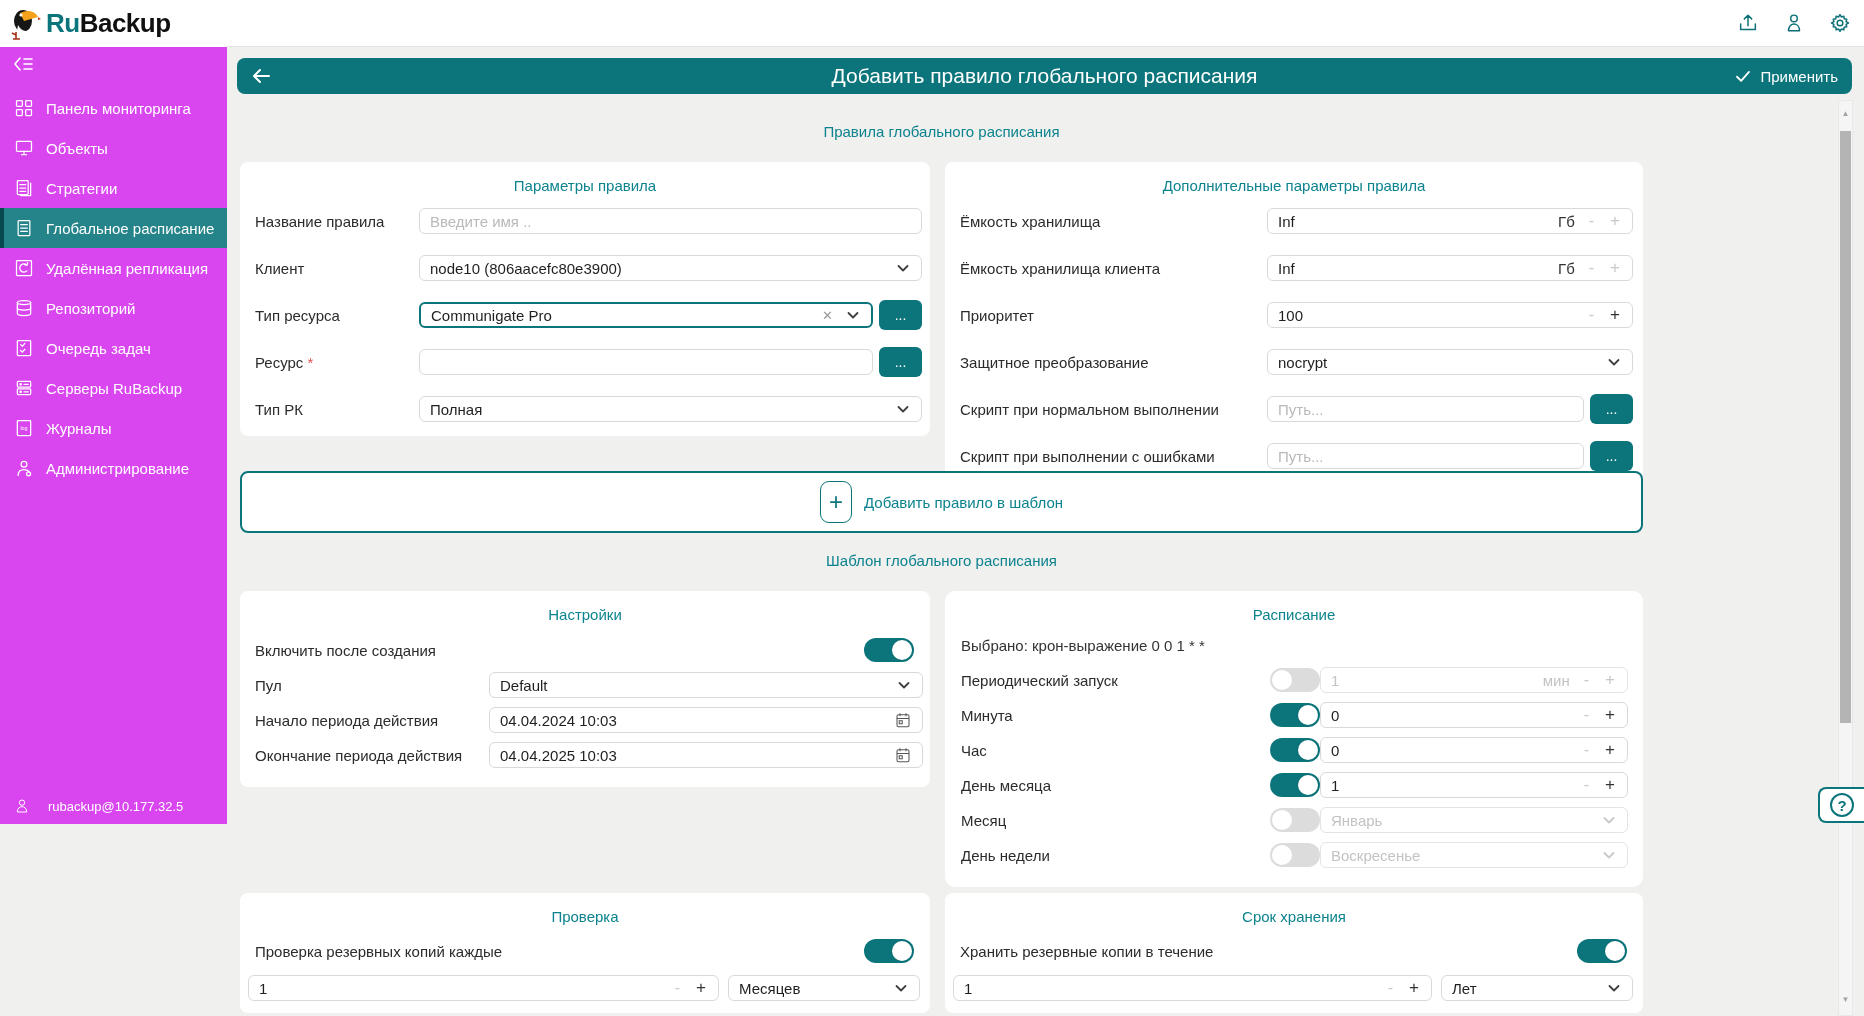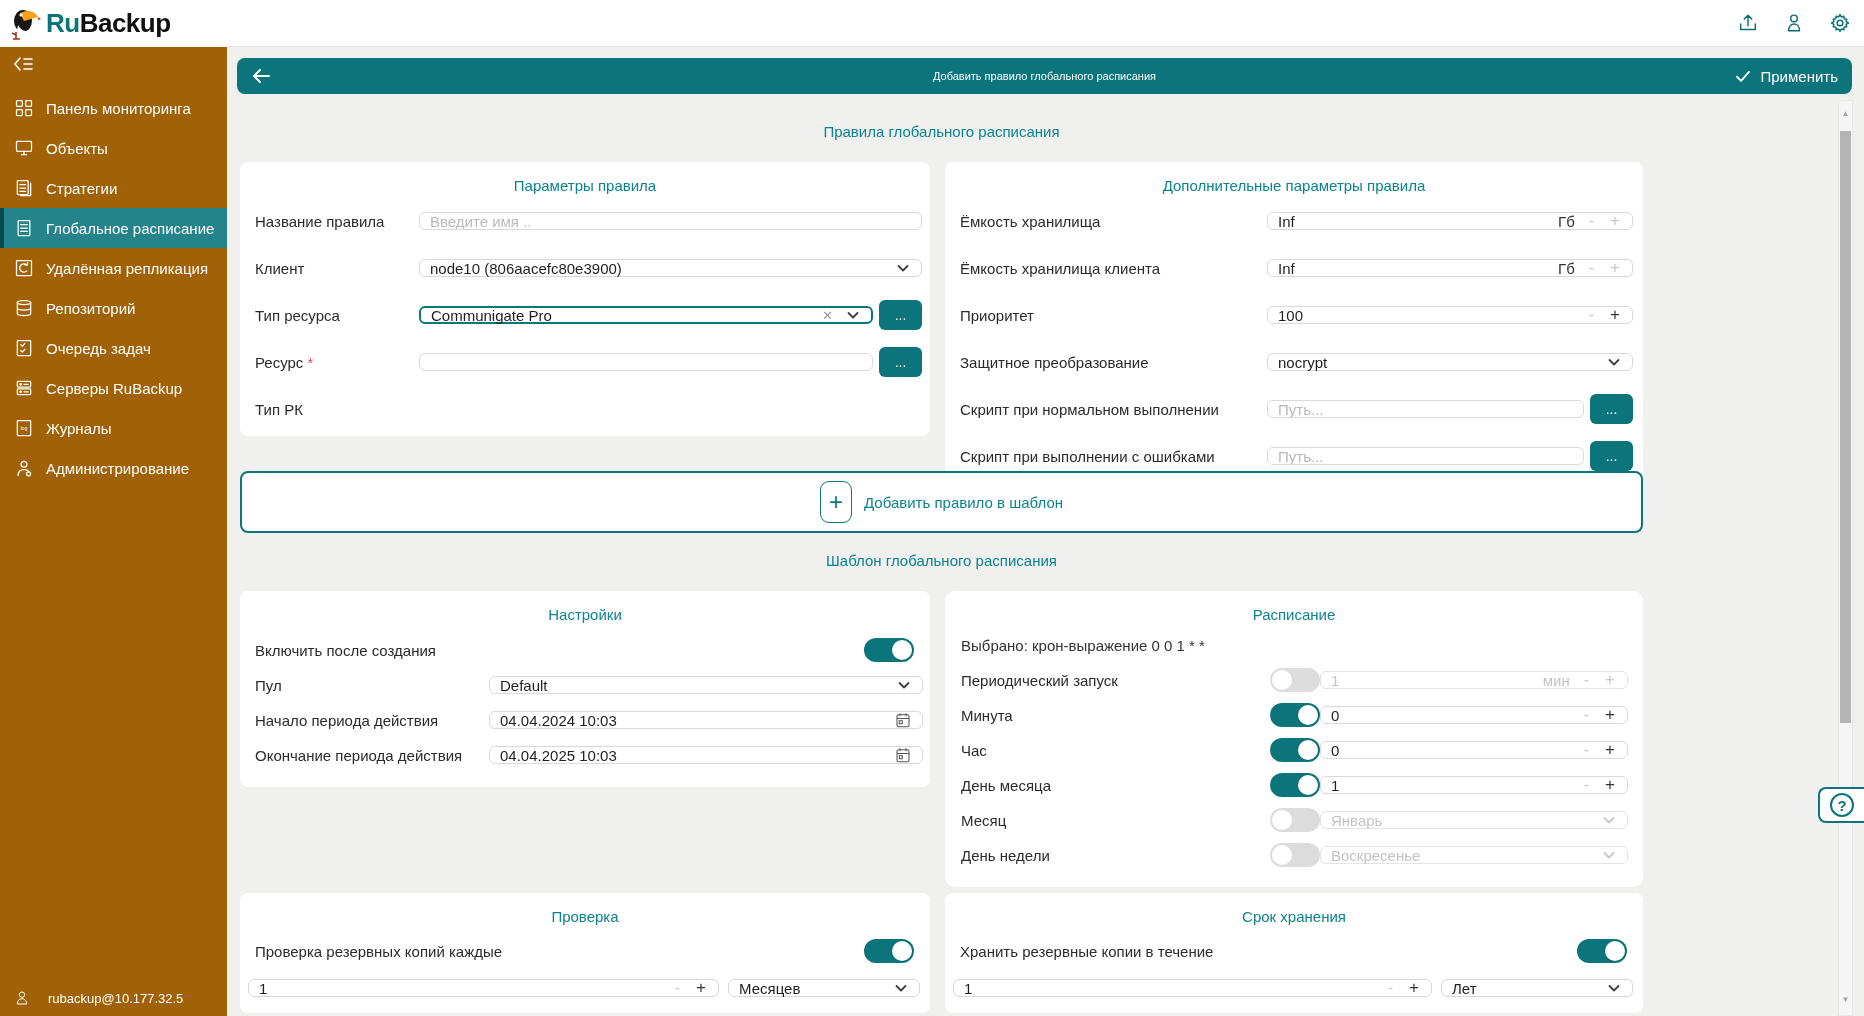--- a/index.html
+++ b/index.html
@@ -7,21 +7,21 @@
     font-family:"Liberation Sans", sans-serif; background:#f0f0ef; color:#262626; }
 
   
   .topbar { position:absolute; left:227px; top:0; width:1637px; height:47px;
     background:#fff; border-bottom:1px solid #e2e2e2; }
   .topbar-icons { position:absolute; right:13px; top:12px; display:flex; gap:24px; }
   .topbar-icons svg { width:22px; height:22px; stroke:#0b6f75; fill:none;
     stroke-width:1.6; stroke-linecap:round; stroke-linejoin:round; cursor:pointer; }
 
   
-  .sidebar { position:absolute; left:0; top:0; width:227px; height:1016px; background:#a16207; }
+  .sidebar { position:absolute; left:0; top:0; width:227px; height:824px; background:#d946ef; }
   .logo { position:absolute; left:0; top:0; width:227px; height:47px; background:#fff;
     display:flex; align-items:center; padding-left:8px; }
   .logo-text { font-size:26px; font-weight:bold; letter-spacing:-0.5px; margin-left:4px; }
   .logo-ru { color:#0b757b; } .logo-backup { color:#101010; }
   .collapse-btn { position:absolute; left:12px; top:54px; width:22px; height:20px; cursor:pointer; }
   .collapse-btn svg { stroke:#fff; fill:none; stroke-width:1.6; stroke-linecap:round; }
   .nav { position:absolute; left:0; top:88px; width:227px; }
   .nav-item { height:40px; display:flex; align-items:center; padding-left:14px;
     color:#fff; font-size:15px; cursor:pointer; position:relative; }
   .nav-item svg { width:20px; height:20px; stroke:#fff; fill:none; stroke-width:1.5;
@@ -33,42 +33,42 @@
   .sidebar-user { position:absolute; left:14px; bottom:10px; display:flex;
     align-items:center; color:#fff; font-size:13px; }
   .sidebar-user svg { width:16px; height:16px; stroke:#fff; fill:none; stroke-width:1.5; }
   .sidebar-user span { margin-left:18px; }
 
   
   .page-header { position:absolute; left:237px; top:58px; width:1615px; height:36px;
     background:#0b757b; border-radius:8px; color:#fff; display:flex; align-items:center; }
   .back-btn { position:absolute; left:12px; top:6px; width:24px; height:24px; cursor:pointer; }
   .back-btn svg { stroke:#fff; fill:none; stroke-width:2; stroke-linecap:round; stroke-linejoin:round; }
-  .page-title { position:absolute; left:0; right:0; text-align:center; font-size:11px; }
+  .page-title { position:absolute; left:0; right:0; text-align:center; font-size:21px; }
   .apply-btn { position:absolute; right:14px; top:0; height:36px; display:flex;
     align-items:center; gap:8px; cursor:pointer; font-size:15px; }
   .apply-btn svg { width:18px; height:18px; stroke:#fff; fill:none; stroke-width:2.4;
     stroke-linecap:round; stroke-linejoin:round; }
 
   
   .sec-heading { position:absolute; left:240px; width:1403px; text-align:center;
     color:#0c838e; font-size:15px; }
   #heading1 { top:123px; } #heading2 { top:552px; }
 
   
   .panel { position:absolute; background:#fff; border-radius:8px; padding:12px 0 12px 0; }
   .panel-title { text-align:center; color:#0c838e; font-size:15px; height:24px;
     line-height:24px; margin-bottom:8px; }
   .row { display:flex; align-items:center; height:30px; margin-bottom:17px; }
   .row:last-child { margin-bottom:0; }
   .lbl { font-size:15px; color:#2b2b2b; white-space:nowrap; }
   .req { color:#e05252; margin-left:4px; }
 
   
-  .inp, .sel, .stepper, .datefield { height:18px; border:1px solid #d9d9d9; border-radius:6px;
+  .inp, .sel, .stepper, .datefield { height:26px; border:1px solid #d9d9d9; border-radius:6px;
     background:#fff; display:flex; align-items:center; font-size:15px; color:#1f1f1f; }
   .inp input { border:none; outline:none; width:100%; height:100%; font-size:15px;
     font-family:inherit; background:transparent; padding:0 10px; color:#1f1f1f; }
   .inp input::placeholder { color:#b9b9b9; }
   .sel { padding:0 10px; cursor:pointer; justify-content:space-between; }
   .sel .chev { width:16px; height:16px; stroke:#3f3f3f; fill:none; stroke-width:1.8;
     stroke-linecap:round; stroke-linejoin:round; flex:0 0 16px; }
   .sel.focused { border:2px solid #0b757b; }
   .sel .clear { color:#9a9a9a; font-size:13px; margin-right:12px; cursor:pointer; }
   .sel .selval { flex:1; }
@@ -349,20 +349,28 @@
     <div class="lbl"><span>Ресурс</span><span class="req">*</span></div>
     <div class="ctl">
       <div class="inp">
           <input style="">
         </div>
       <button class="more-btn">...</button>
     </div>
   </div>
   <div class="row">
     <div class="lbl">Тип РК</div>
+    <div class="ctl">
+        <div class="sel">
+      <span class="selval">Полная</span>
+      <svg class="chev" viewBox="0 0 16 16">
+            <path d="M3.5 6 L8 10.5 L12.5 6"></path>
+          </svg>
+    </div>
+      </div>
   </div>
 </div>
 
 <div class="panel" id="panel-extra">
   <div class="panel-title">Дополнительные параметры правила</div>
   <div class="row">
     <div class="lbl">Ёмкость хранилища</div>
     <div class="ctl">
         <div class="stepper">
       <span class="val">Inf</span>

